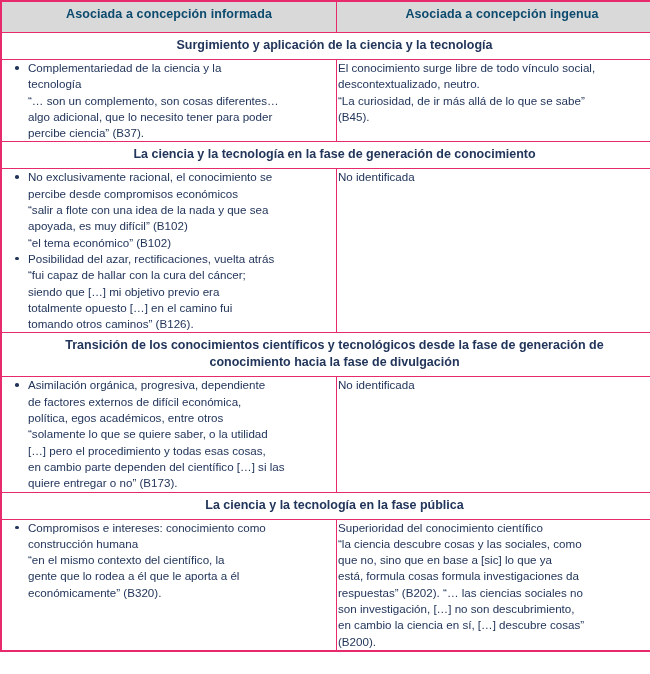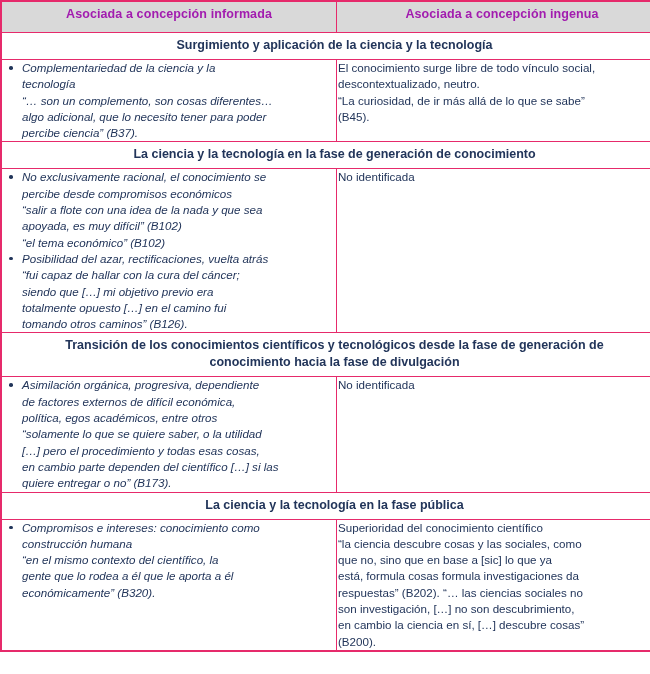--- a/index.html
+++ b/index.html
@@ -36,21 +36,21 @@
 
   
   tr.column-header-row th {
     background: #d9d9d9;
     text-align: center;
     font-weight: bold;
     font-size: 12.5px;
     letter-spacing: 0.1px;
     padding: 5px 4px 6px 4px;
     height: 19px;
-    color: #a21caf;
+    color: #0c4a6e;
   }
 
   
   tr.section-header-row td {
     text-align: center;
     font-weight: bold;
     font-size: 12.5px;
     padding: 4px 30px 5px 30px;
     line-height: 17px;
     background: #ffffff;
@@ -58,21 +58,21 @@
   }
 
   
   td.content-cell {
     padding: 6px 8px 8px 8px;
     font-size: 11.6px;
     line-height: 16.3px;
   }
 
   td.content-cell.left-col {
-    font-style: italic;
+    padding-left: 6px;
   }
 
   ul.bullets {
     list-style: none;
     margin: 0;
     padding: 0;
   }
   ul.bullets > li.bullet-item {
     position: relative;
     padding-left: 20px;

